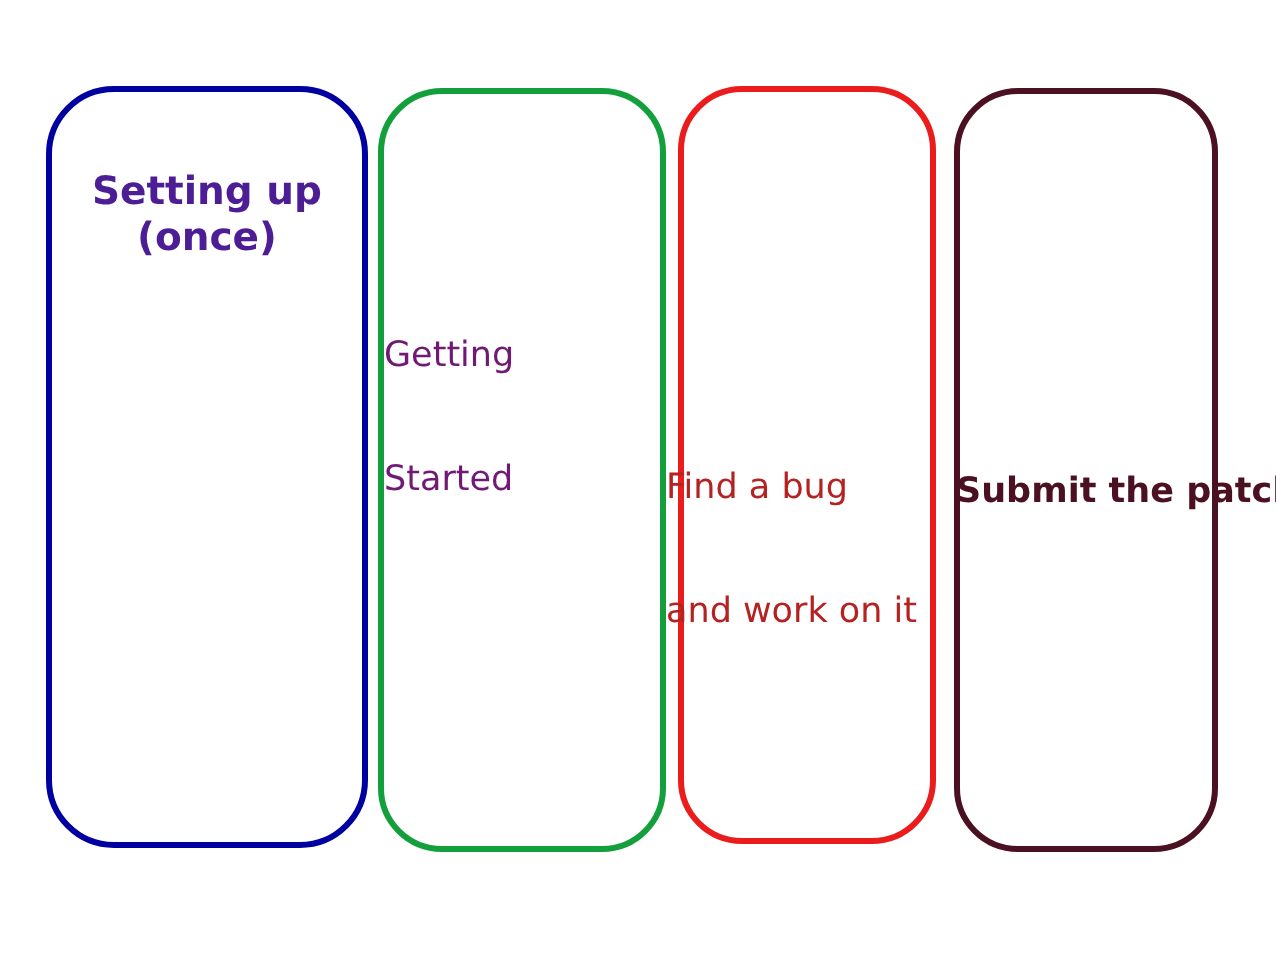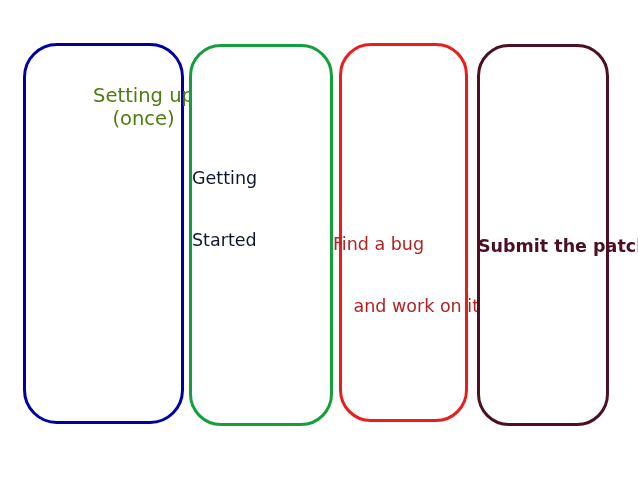--- a/index.html
+++ b/index.html
@@ -62,43 +62,43 @@
   
   #label-3 {
     left: 333px;
     top: 193px;
     width: 146px;
     font-size: 17.5px;
     font-weight: normal;
     color: #b42222;
   }
   #label-3 .line-a { display: block; text-align: left; }
-  #label-3 .line-b { display: block; text-align: right; }
+  #label-3 .line-b { display: block; }
   
   #label-4 {
     left: 478px;
     top: 236px;
     width: 130px;
     text-align: center;
     font-size: 17.5px;
     font-weight: bold;
     color: #4b1021;
   }
 </style>
 </head>
 <body>
 
 <div id="canvas" style="background: rgb(255, 255, 255);">
 
   <div class="stage-box" id="box-1" style="border-color: rgb(0, 0, 160);"></div>
-  <div class="stage-label" id="label-1" style="color: #4d7c0f; font-weight: normal; padding-left: 40px;">Setting up
+  <div class="stage-label" id="label-1" style="color: #4c1d95; font-weight: bold;">Setting up
 (once)</div>
 
   <div class="stage-box" id="box-2" style="border-color: rgb(19, 160, 60);"></div>
-  <div class="stage-label" id="label-2" style="color: #0f172a; font-weight: normal;">
+  <div class="stage-label" id="label-2" style="color: #701a75; font-weight: normal;">
     <span class="line-a">Getting</span>
     <span class="line-b">Started</span>
   </div>
 
   <div class="stage-box" id="box-3" style="border-color: rgb(234, 28, 28);"></div>
   <div class="stage-label" id="label-3" style="color: rgb(180, 34, 34); font-weight: normal;">
     <span class="line-a">Find a bug</span>
     <span class="line-b">and work on it</span>
   </div>
 

